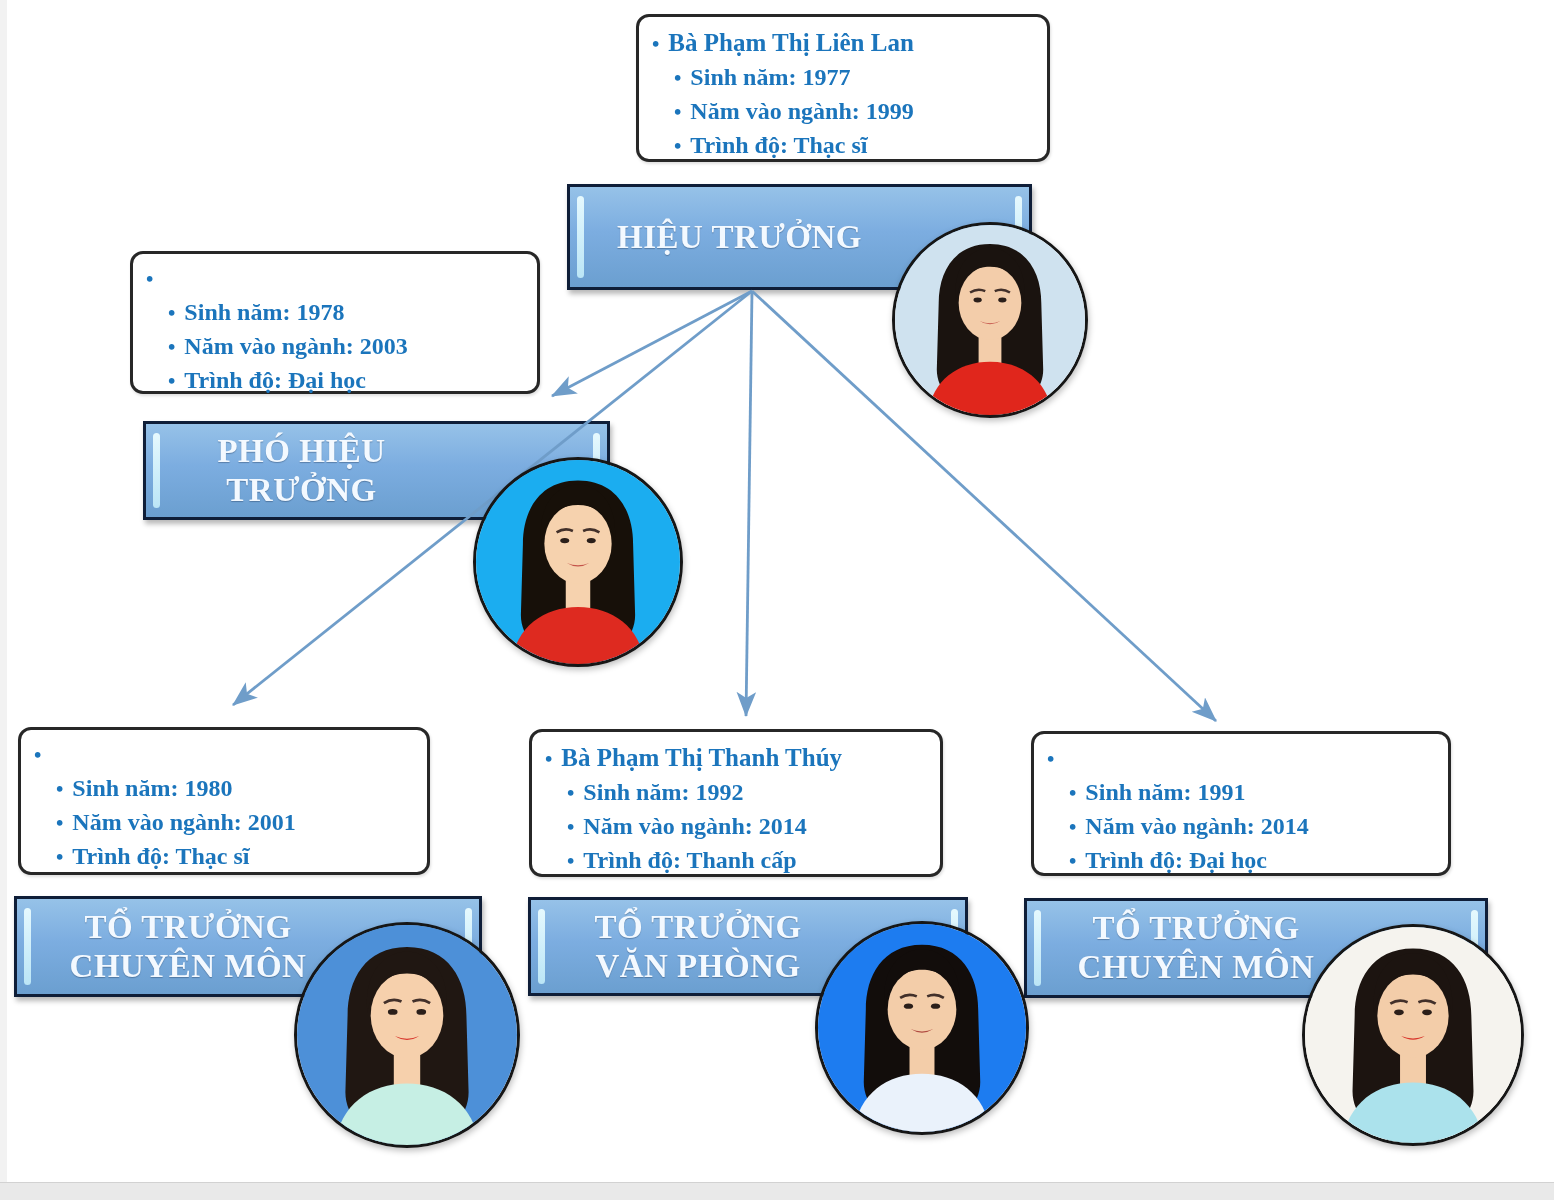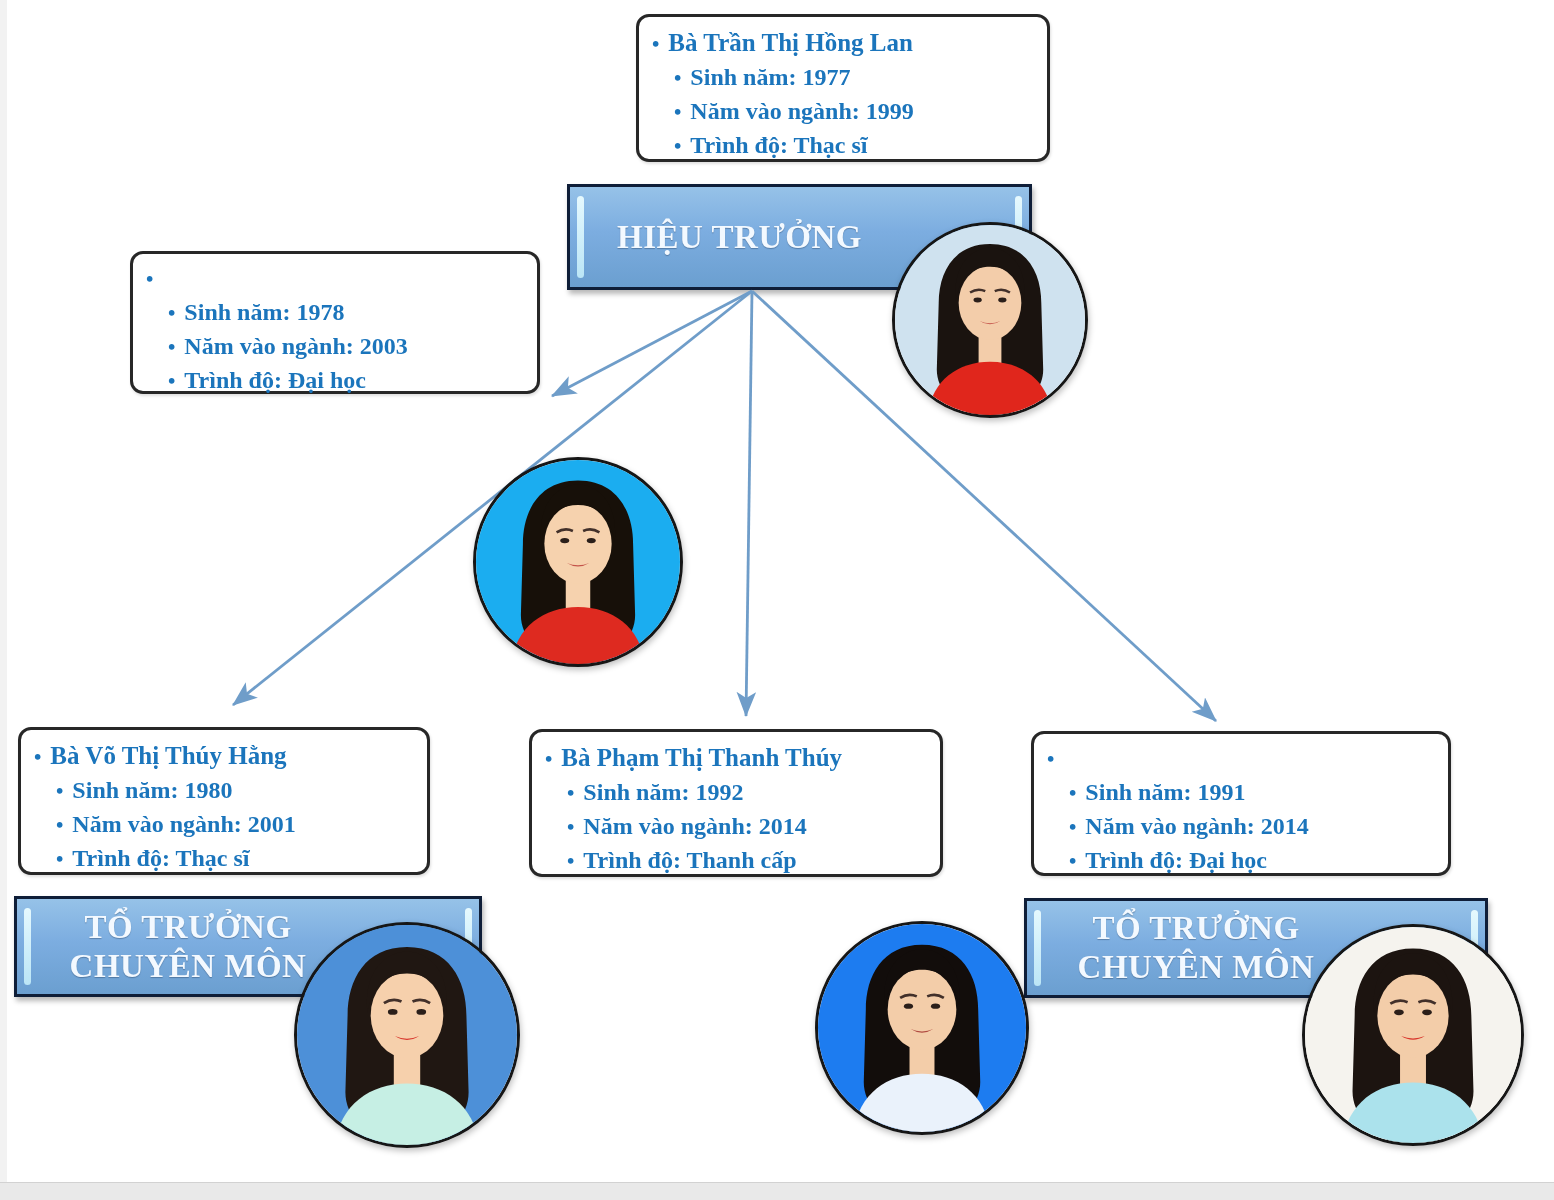--- a/index.html
+++ b/index.html
@@ -61,21 +61,21 @@
 </style>
 </head>
 <body>
 
 <div id="canvas">
   <div id="left-edge"></div>
 
   <div class="info-card" id="info-principal">
     <div class="info-line">
         <span class="blt">•</span>
-        <span>Bà Trần Thị Hồng Lan</span>
+        <span>Bà Phạm Thị Liên Lan</span>
       </div>
     <div class="info-line sub">
         <span class="blt">•</span>
         <span>Sinh năm: 1977</span>
       </div>
     <div class="info-line sub">
         <span class="blt">•</span>
         <span>Năm vào ngành: 1999</span>
       </div>
     <div class="info-line sub">
@@ -98,21 +98,20 @@
       </div>
     <div class="info-line sub">
         <span class="blt">•</span>
         <span>Trình độ: Đại học</span>
       </div>
   </div>
 
   <div class="info-card" id="info-tl1">
     <div class="info-line">
         <span class="blt">•</span>
-        <span>Bà Võ Thị Thúy Hằng</span>
       </div>
     <div class="info-line sub">
         <span class="blt">•</span>
         <span>Sinh năm: 1980</span>
       </div>
     <div class="info-line sub">
         <span class="blt">•</span>
         <span>Năm vào ngành: 2001</span>
       </div>
     <div class="info-line sub">
@@ -156,24 +155,34 @@
         <span class="blt">•</span>
         <span>Trình độ: Đại học</span>
       </div>
   </div>
 
   <div class="title-box" id="box-principal">
     <div class="bevel left"></div>
     <div class="bevel right"></div>
     <span class="tb-label">HIỆU TRƯỞNG</span>
   </div>
+  <div class="title-box" id="box-vice">
+    <div class="bevel left"></div>
+    <div class="bevel right"></div>
+    <span class="tb-label">PHÓ HIỆU TRƯỞNG</span>
+  </div>
   <div class="title-box" id="box-tl1">
     <div class="bevel left"></div>
     <div class="bevel right"></div>
     <span class="tb-label">TỔ TRƯỞNG CHUYÊN MÔN</span>
+  </div>
+  <div class="title-box" id="box-tl2">
+    <div class="bevel left"></div>
+    <div class="bevel right"></div>
+    <span class="tb-label">TỔ TRƯỞNG VĂN PHÒNG</span>
   </div>
   <div class="title-box" id="box-tl3">
     <div class="bevel left"></div>
     <div class="bevel right"></div>
     <span class="tb-label">TỔ TRƯỞNG CHUYÊN MÔN</span>
   </div>
 
   <svg id="arrows" width="1554" height="1200" viewBox="0 0 1554 1200">
     <defs>
       <marker id="ah" markerWidth="10" markerHeight="8" refX="8.6" refY="3.5" orient="auto" markerUnits="strokeWidth">

